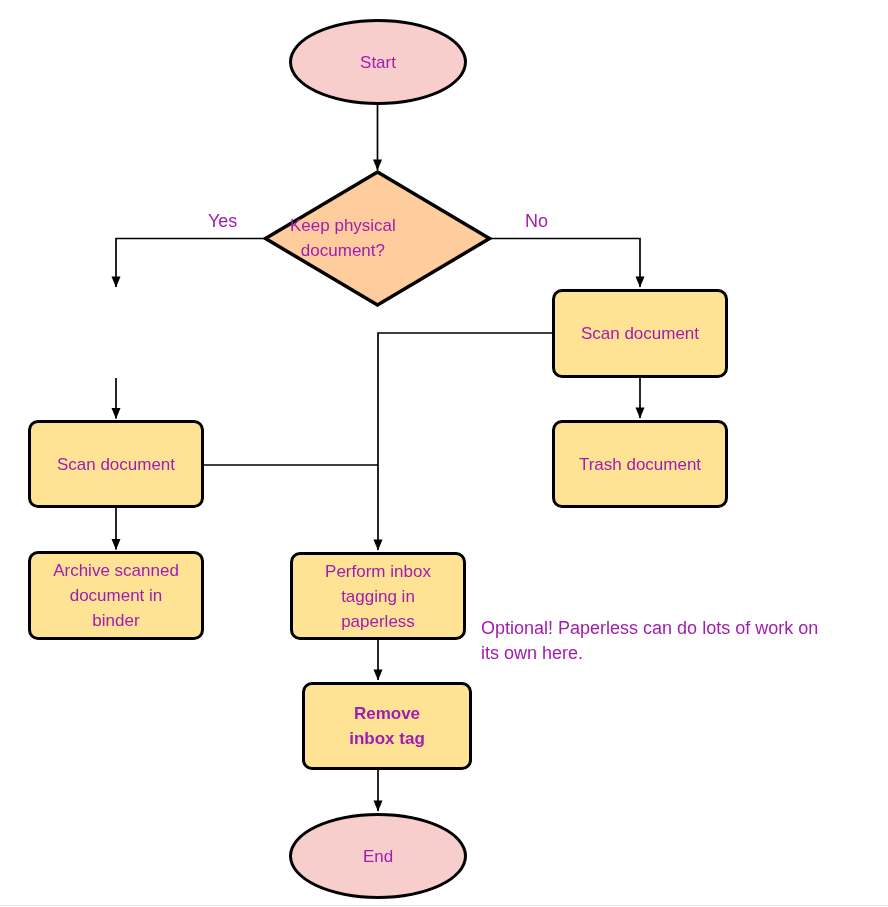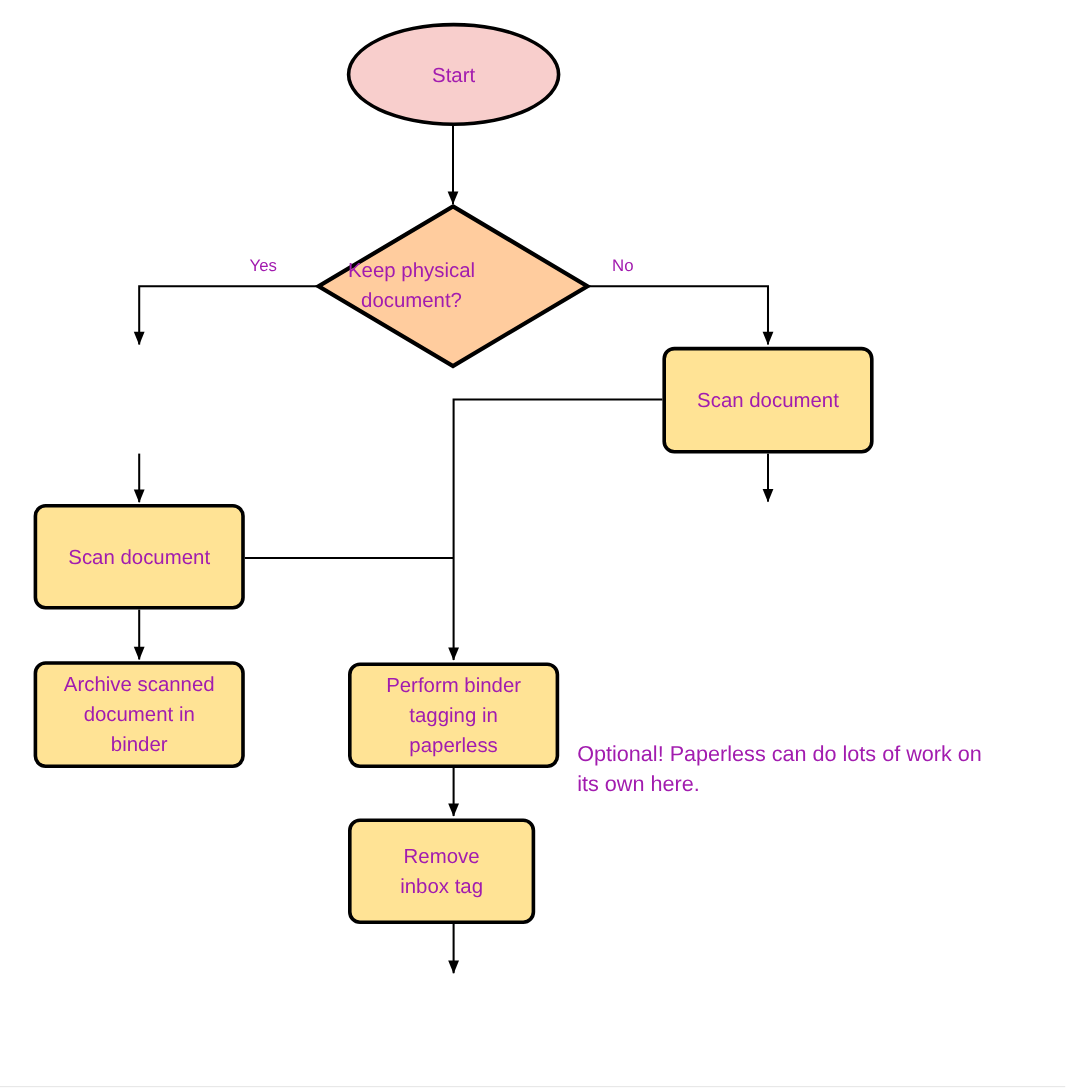--- a/index.html
+++ b/index.html
@@ -68,21 +68,21 @@
     display: flex;
     align-items: center;
     justify-content: flex-start;
     text-align: center;
     font-size: 17px;
     line-height: 25px;
     white-space: pre-line;
   }
   .edge-label {
     position: absolute;
-    font-size: 14px;
+    font-size: 18px;
     line-height: 20px;
   }
   .annotation {
     position: absolute;
     font-size: 18px;
     line-height: 25px;
     white-space: pre-line;
   }
 </style>
 </head>
@@ -117,52 +117,58 @@
 
   <div class="decision-label" style="left:290px; top:213px; width:175px; height:50px;">
     <span>Keep physical
 document?</span>
   </div>
 
   <div class="edge-label" style="left:208px; top:211px;">
     <span>Yes</span>
   </div>
 
-  <div class="edge-label" style="left:510px; top:211px;">
+  <div class="edge-label" style="left:525px; top:211px;">
     <span>No</span>
   </div>
 
 
   <div class="node process" style="left:28px; top:420px; width:176px; height:88px;">
     <span>Scan document</span>
   </div>
 
   <div class="node process" style="left:28px; top:551px; width:176px; height:89px;">
     <span>Archive scanned
 document in
 binder</span>
   </div>
 
   <div class="node process" style="left:552px; top:289px; width:176px; height:89px;">
     <span>Scan document</span>
   </div>
 
+  <div class="node process" style="left:552px; top:420px; width:176px; height:88px;">
+    <span>Trash document</span>
+  </div>
 
   <div class="node process" style="left:290px; top:552px; width:176px; height:88px;">
-    <span>Perform binder
+    <span>Perform inbox
 tagging in
 paperless</span>
   </div>
 
   <div class="annotation" style="left:481px; top:591px; width:402px;">
     <span>Optional! Paperless can do lots of work on
 its own here.</span>
   </div>
 
-  <div class="node process" style="left:290px; top:682px; width:156px; height:88px;">
+  <div class="node process" style="left:302px; top:682px; width:170px; height:88px;font-weight:bold;">
     <span>Remove
 inbox tag</span>
   </div>
 
+  <div class="node terminator" style="left:289px; top:813px; width:178px; height:86px;">
+    <span>End</span>
+  </div>
 
   <div class="bottom-rule"></div>
 
 </div>
 
 </body></html>

